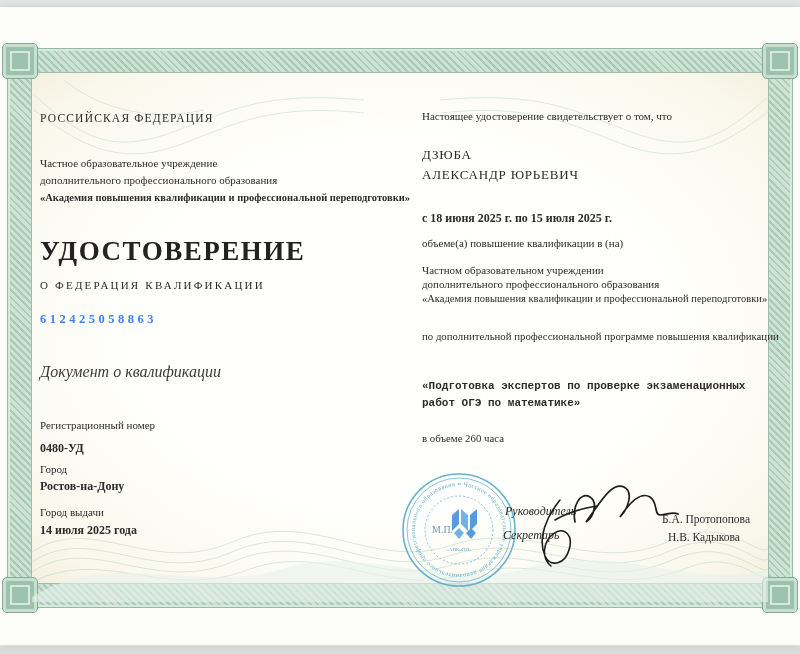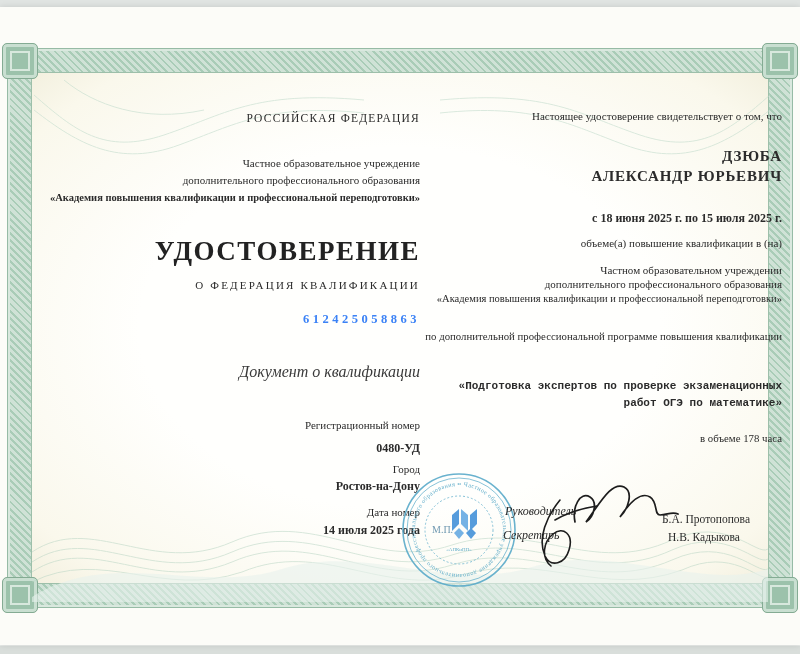--- a/index.html
+++ b/index.html
@@ -41,29 +41,29 @@
   }
   .corner.tl{left:-6px;top:-6px;}
   .corner.tr{right:-6px;top:-6px;}
   .corner.bl{left:-6px;bottom:-6px;}
   .corner.br{right:-6px;bottom:-6px;}
   .deco{position:absolute;pointer-events:none;}
   
   .abs{position:absolute;}
   .col-left{left:40px;top:0;width:380px;text-align:center;}
   .col-right{left:422px;top:0;width:360px;text-align:center;}
-  .line{position:absolute;left:0;width:100%;text-align:right;line-height:1.25;}
+  .line{position:absolute;left:0;width:100%;text-align:left;line-height:1.25;}
   .t-small{font-size:11px;}
   .t-caps{font-size:11.5px;letter-spacing:1.2px;}
   .t-bold{font-weight:bold;}
   .t-title{font-size:27px;letter-spacing:1.5px;font-weight:600;color:#222;}
   .t-sub{font-size:11px;letter-spacing:2.2px;}
   .t-number{font-size:12.5px;font-weight:bold;letter-spacing:3.5px;color:#3b82f6;}
   .t-script{font-size:16px;font-style:italic;color:#3a3a3a;}
-  .t-name{font-size:15px;font-weight:bold;letter-spacing:.8px;}
+  .t-name{font-size:13px;font-weight:normal;letter-spacing:.8px;}
   .t-prog{font-size:11px;font-weight:bold;font-family:Liberation Mono, monospace;}
   .t-period{font-size:12px;font-weight:600;}
   .sig-label{font-style:italic;font-size:12px;}
   .sig-name{font-size:11.5px;}
 </style>
 </head>
 <body>
 
 <div class="photo-strip-top"></div>
 <div class="photo-strip-bottom"></div>
@@ -107,37 +107,37 @@
     <div class="line t-small" style="top:167px">дополнительного профессионального образования</div>
     <div class="line t-small t-bold" style="top:184px;font-size:10.5px">«Академия повышения квалификации и профессиональной переподготовки»</div>
     <div class="line t-title" style="top:228px">УДОСТОВЕРЕНИЕ</div>
     <div class="line t-sub" style="top:272px">О ФЕДЕРАЦИЯ КВАЛИФИКАЦИИ</div>
     <div class="line t-number" style="top:305px">612425058863</div>
     <div class="line t-script" style="top:355px">Документ о квалификации</div>
     <div class="line t-small" style="top:412px">Регистрационный номер</div>
     <div class="line t-small t-bold" style="top:434px;font-size:12px">0480-УД</div>
     <div class="line t-small" style="top:456px">Город</div>
     <div class="line t-small t-bold" style="top:472px;font-size:12px">Ростов-на-Дону</div>
-    <div class="line t-small" style="top:499px">Дата номер</div>
+    <div class="line t-small" style="top:499px">Город выдачи</div>
     <div class="line t-small t-bold" style="top:516px;font-size:12px">14 июля 2025 года</div>
   </div>
 
   <div class="abs col-right">
     <div class="line t-small" style="top:103px;font-size:11px">Настоящее удостоверение свидетельствует о том, что</div>
     <div class="line t-name" style="top:140px">ДЗЮБА</div>
     <div class="line t-name" style="top:160px">АЛЕКСАНДР ЮРЬЕВИЧ</div>
     <div class="line t-period" style="top:204px">с 18 июня 2025 г. по 15 июля 2025 г.</div>
     <div class="line t-small" style="top:230px">объеме(а) повышение квалификации в (на)</div>
     <div class="line t-small" style="top:257px">Частном образовательном учреждении</div>
     <div class="line t-small" style="top:271px">дополнительного профессионального образования</div>
     <div class="line t-small" style="top:285px;font-size:10.5px">«Академия повышения квалификации и профессиональной переподготовки»</div>
     <div class="line t-small" style="top:323px;font-size:10.8px">по дополнительной профессиональной программе повышения квалификации</div>
     <div class="line t-prog" style="top:373px">«Подготовка экспертов по проверке экзаменационных</div>
     <div class="line t-prog" style="top:390px">работ ОГЭ по математике»</div>
-    <div class="line t-small" style="top:425px;font-size:10.8px">в объеме 178 часа</div>
+    <div class="line t-small" style="top:425px;font-size:10.8px">в объеме 260 часа</div>
   </div>
 
   <svg class="deco" style="left:398px;top:462px;" width="122" height="122" viewBox="0 0 122 122" opacity="0.88">
     <defs>
       <path id="ringPath" d="M 61,17 A 44 44 0 1 1 60.9,17" fill="none"></path>
     </defs>
     <circle cx="61" cy="61" r="56" fill="none" stroke="#55a8c8" stroke-width="1.6"></circle>
     <circle cx="61" cy="61" r="52" fill="none" stroke="#55a8c8" stroke-width="0.8"></circle>
     <circle cx="61" cy="61" r="34" fill="none" stroke="#55a8c8" stroke-width="0.8" stroke-dasharray="2,2"></circle>
     <text font-size="6.2" fill="#4da3c4" letter-spacing="0.4" font-family="Liberation Serif, serif">

